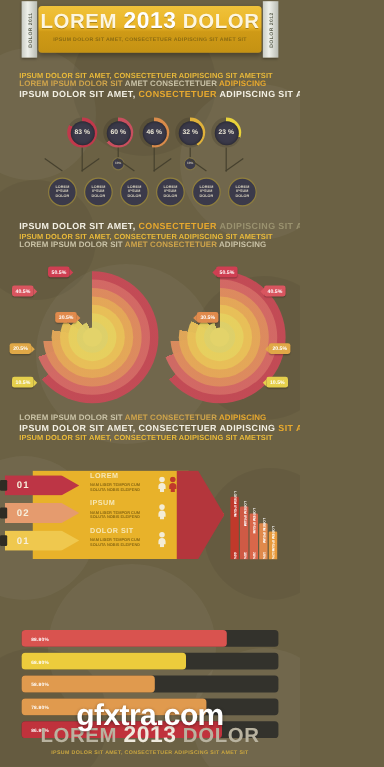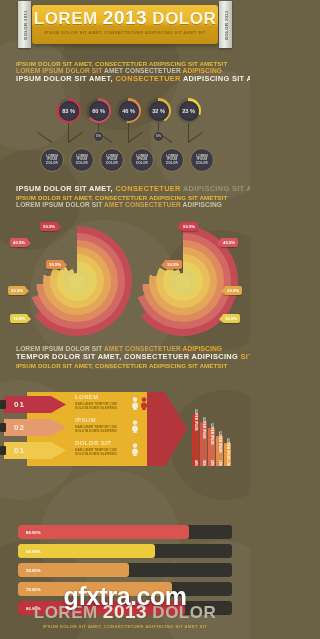--- a/index.html
+++ b/index.html
@@ -329,21 +329,21 @@
       <div class="rtag l" style="background: rgb(224, 168, 71); color: rgb(224, 168, 71); left: 96px; top: 60px;">
         <span style="color: rgb(255, 255, 255);">20.5%</span>
       </div>
       <div class="rtag l" style="background: rgb(229, 207, 76); color: rgb(229, 207, 76); left: 94px; top: 88px;">
         <span style="color: rgb(255, 255, 255);">10.5%</span>
       </div>
     </div>
 
   <div class="tblock" style="top:345px;">
     <span class="tl s2"><span>LOREM IPSUM DOLOR SIT </span><span class="accent2">AMET CONSECTETUER </span><span class="accent">ADIPISCING</span></span>
-    <span class="tl s3"><span>TEMPOR DOLOR SIT AMET, CONSECTETUER ADIPISCING </span><span class="accent">SIT AMETSIT</span></span>
+    <span class="tl s3"><span>IPSUM DOLOR SIT AMET, CONSECTETUER ADIPISCING </span><span class="accent">SIT AMETSIT</span></span>
     <span class="tl s1">IPSUM DOLOR SIT AMET, CONSECTETUER ADIPISCING SIT AMETSIT</span>
   </div>
 
   <div class="arrowpanel">
     <div class="panel-bg"></div>
     <div class="panel-red"></div>
     <div id="arrow-items">
         <div class="arrow" style="top: 4px; background: rgb(189, 53, 69);">
           <span class="num">01</span>
         </div>

